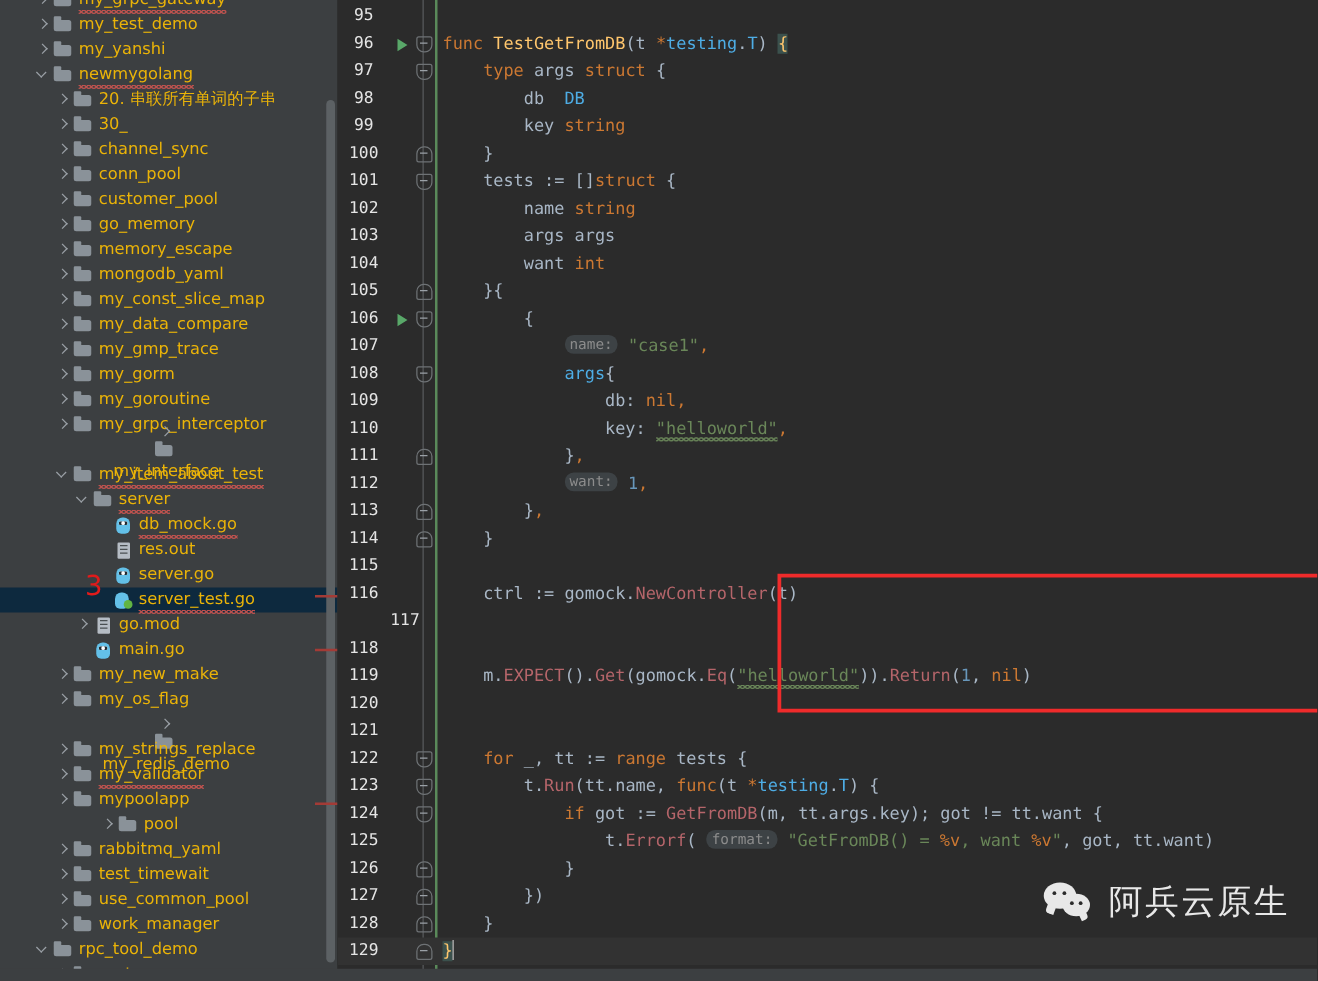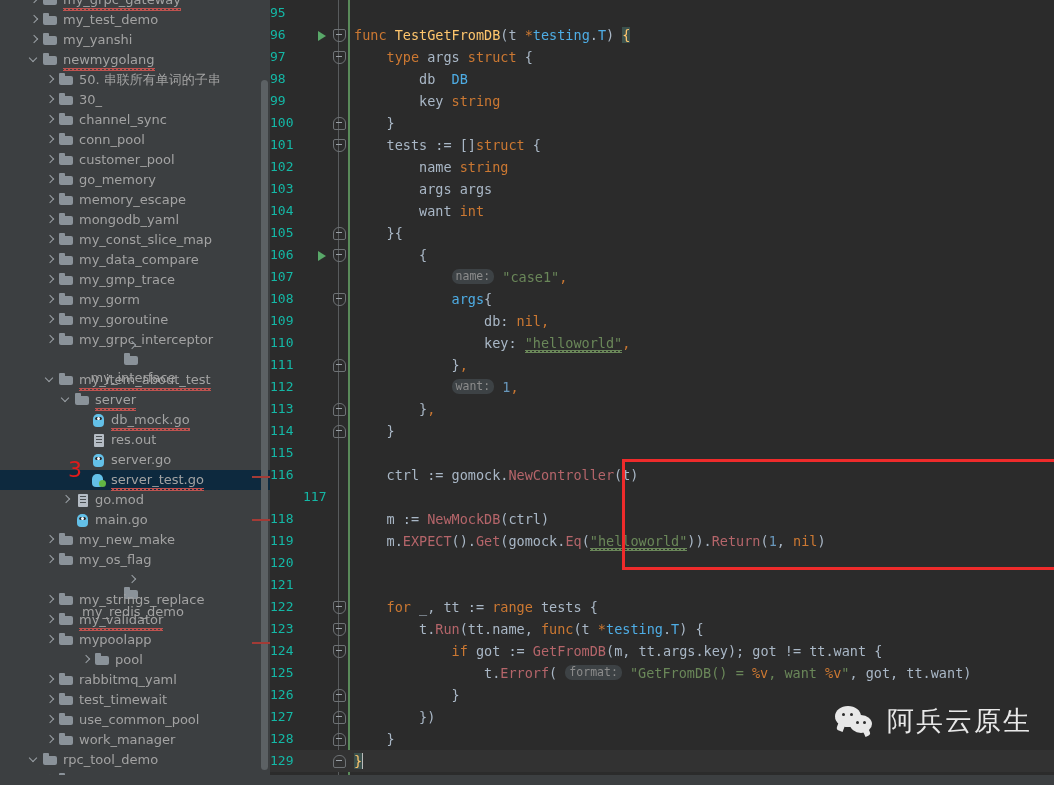--- a/index.html
+++ b/index.html
@@ -17,21 +17,21 @@
     background: #3c3f41;
     position: relative;
     overflow: hidden;
     flex: 0 0 270px;
   }
   .tree-row {
     display: flex; align-items: center;
     height: 20px; line-height: 20px;
     font-family: "DejaVu Sans", sans-serif;
     font-size: 13px;
-    color: #a3a3a3;
+    color: #eab308;
     white-space: nowrap;
     position: relative;
     padding-right: 4px;
   }
   .tree-row.selected { background: #0d293e; }
   .tree-row .indent { flex: 0 0 auto; }
   .arrow {
     flex: 0 0 14px; width: 14px; height: 20px;
     position: relative;
   }
@@ -162,22 +162,22 @@
     line-height: 22px;
     white-space: pre;
     font-family: "DejaVu Sans Mono", monospace;
     font-size: 13.5px;
   }
   .code-row.current { background: #323232; }
   .lineno {
     position: absolute;
     left: 0; top: 0;
     width: 42px;
-    text-align: left;
-    color: #14b8a6;
+    text-align: center;
+    color: #e5e5e5;
     font-size: 13px;
   }
   .runmark {
     position: absolute;
     left: 48px; top: 7px;
     width: 0; height: 0;
     border-left: 8px solid #59a869;
     border-top: 5px solid transparent;
     border-bottom: 5px solid transparent;
   }
@@ -367,21 +367,21 @@
         <div class="tree-row" style="position: absolute; left: 0px; right: 0px; top: 50px;">
           <span class="indent" style="width: 28px;"></span>
           <span class="arrow has open"></span>
           <span class="ficon folder"></span>
           <span class="tlabel squiggle">newmygolang</span>
         </div>
         <div class="tree-row" style="position: absolute; left: 0px; right: 0px; top: 70px;">
           <span class="indent" style="width: 44px;"></span>
           <span class="arrow has"></span>
           <span class="ficon folder"></span>
-          <span class="tlabel">50. 串联所有单词的子串</span>
+          <span class="tlabel">20. 串联所有单词的子串</span>
         </div>
         <div class="tree-row" style="position: absolute; left: 0px; right: 0px; top: 90px;">
           <span class="indent" style="width: 44px;"></span>
           <span class="arrow has"></span>
           <span class="ficon folder"></span>
           <span class="tlabel">30_</span>
         </div>
         <div class="tree-row" style="position: absolute; left: 0px; right: 0px; top: 110px;">
           <span class="indent" style="width: 44px;"></span>
           <span class="arrow has"></span>
@@ -614,21 +614,21 @@
         <div class="code-row" style="position: absolute; left: 0px; right: 0px; top: 288px;"><span class="lineno">108</span><span class="foldmark minus top"></span><span class="codetext">&nbsp;&nbsp;&nbsp;&nbsp;&nbsp;&nbsp;&nbsp;&nbsp;&nbsp;&nbsp;&nbsp;&nbsp;<span class="bi">args</span>{</span></div>
         <div class="code-row" style="position: absolute; left: 0px; right: 0px; top: 310px;"><span class="lineno">109</span><span class="codetext">&nbsp;&nbsp;&nbsp;&nbsp;&nbsp;&nbsp;&nbsp;&nbsp;&nbsp;&nbsp;&nbsp;&nbsp;&nbsp;&nbsp;&nbsp;&nbsp;db: <span class="kw">nil</span><span class="kw">,</span></span></div>
         <div class="code-row" style="position: absolute; left: 0px; right: 0px; top: 332px;"><span class="lineno">110</span><span class="codetext">&nbsp;&nbsp;&nbsp;&nbsp;&nbsp;&nbsp;&nbsp;&nbsp;&nbsp;&nbsp;&nbsp;&nbsp;&nbsp;&nbsp;&nbsp;&nbsp;key: <span class="sq"><span class="str">"helloworld"</span></span><span class="kw">,</span></span></div>
         <div class="code-row" style="position: absolute; left: 0px; right: 0px; top: 354px;"><span class="lineno">111</span><span class="foldmark minus bot"></span><span class="codetext">&nbsp;&nbsp;&nbsp;&nbsp;&nbsp;&nbsp;&nbsp;&nbsp;&nbsp;&nbsp;&nbsp;&nbsp;}<span class="kw">,</span></span></div>
         <div class="code-row" style="position: absolute; left: 0px; right: 0px; top: 376px;"><span class="lineno">112</span><span class="codetext">&nbsp;&nbsp;&nbsp;&nbsp;&nbsp;&nbsp;&nbsp;&nbsp;&nbsp;&nbsp;&nbsp;&nbsp;<span class="hint">want:</span> <span class="num">1</span><span class="kw">,</span></span></div>
         <div class="code-row" style="position: absolute; left: 0px; right: 0px; top: 398px;"><span class="lineno">113</span><span class="foldmark minus bot"></span><span class="codetext">&nbsp;&nbsp;&nbsp;&nbsp;&nbsp;&nbsp;&nbsp;&nbsp;}<span class="kw">,</span></span></div>
         <div class="code-row" style="position: absolute; left: 0px; right: 0px; top: 420px;"><span class="lineno">114</span><span class="foldmark minus bot"></span><span class="codetext">&nbsp;&nbsp;&nbsp;&nbsp;}</span></div>
         <div class="code-row" style="position: absolute; left: 0px; right: 0px; top: 442px;"><span class="lineno">115</span><span class="codetext"></span></div>
         <div class="code-row" style="position: absolute; left: 0px; right: 0px; top: 464px;"><span class="lineno">116</span><span class="codetext">&nbsp;&nbsp;&nbsp;&nbsp;ctrl := gomock.<span class="meth">NewController</span>(t)</span></div>
         <div class="code-row" style="position: absolute; left: 0px; right: 0px; top: 486px; margin-left: 33px;"><span class="lineno">117</span><span class="codetext"></span></div>
-        <div class="code-row" style="position: absolute; left: 0px; right: 0px; top: 508px;"><span class="lineno">118</span><span class="codetext">&nbsp;&nbsp;&nbsp;&nbsp;m := <span class="meth">NewMockDB</span>(ctrl)</span></div>
+        <div class="code-row" style="position: absolute; left: 0px; right: 0px; top: 508px;"><span class="lineno">118</span></div>
         <div class="code-row" style="position: absolute; left: 0px; right: 0px; top: 530px;"><span class="lineno">119</span><span class="codetext">&nbsp;&nbsp;&nbsp;&nbsp;m.<span class="meth">EXPECT</span>().<span class="meth">Get</span>(gomock.<span class="meth">Eq</span>(<span class="sq"><span class="str">"helloworld"</span></span>)).<span class="meth">Return</span>(<span class="num">1</span>, <span class="kw">nil</span>)</span></div>
         <div class="code-row" style="position: absolute; left: 0px; right: 0px; top: 552px;"><span class="lineno">120</span><span class="codetext"></span></div>
         <div class="code-row" style="position: absolute; left: 0px; right: 0px; top: 574px;"><span class="lineno">121</span><span class="codetext"></span></div>
         <div class="code-row" style="position: absolute; left: 0px; right: 0px; top: 596px;"><span class="lineno">122</span><span class="foldmark minus top"></span><span class="codetext">&nbsp;&nbsp;&nbsp;&nbsp;<span class="kw">for</span> _, tt := <span class="kw">range</span> tests {</span></div>
         <div class="code-row" style="position: absolute; left: 0px; right: 0px; top: 618px;"><span class="lineno">123</span><span class="foldmark minus top"></span><span class="codetext">&nbsp;&nbsp;&nbsp;&nbsp;&nbsp;&nbsp;&nbsp;&nbsp;t.<span class="meth">Run</span>(tt.name, <span class="kw">func</span>(t <span class="kw">*</span><span class="bi">testing</span>.<span class="bi">T</span>) {</span></div>
         <div class="code-row" style="position: absolute; left: 0px; right: 0px; top: 640px;"><span class="lineno">124</span><span class="foldmark minus top"></span><span class="codetext">&nbsp;&nbsp;&nbsp;&nbsp;&nbsp;&nbsp;&nbsp;&nbsp;&nbsp;&nbsp;&nbsp;&nbsp;<span class="kw">if</span> got := <span class="meth">GetFromDB</span>(m, tt.args.key); got != tt.want {</span></div>
         <div class="code-row" style="position: absolute; left: 0px; right: 0px; top: 662px;"><span class="lineno">125</span><span class="codetext">&nbsp;&nbsp;&nbsp;&nbsp;&nbsp;&nbsp;&nbsp;&nbsp;&nbsp;&nbsp;&nbsp;&nbsp;&nbsp;&nbsp;&nbsp;&nbsp;t.<span class="meth">Errorf</span>( <span class="hint">format:</span> <span class="str">"GetFromDB() = </span><span class="kw">%v</span><span class="str">, want </span><span class="kw">%v</span><span class="str">"</span>, got, tt.want)</span></div>
         <div class="code-row" style="position: absolute; left: 0px; right: 0px; top: 684px;"><span class="lineno">126</span><span class="foldmark minus bot"></span><span class="codetext">&nbsp;&nbsp;&nbsp;&nbsp;&nbsp;&nbsp;&nbsp;&nbsp;&nbsp;&nbsp;&nbsp;&nbsp;}</span></div>
         <div class="code-row" style="position: absolute; left: 0px; right: 0px; top: 706px;"><span class="lineno">127</span><span class="foldmark minus bot"></span><span class="codetext">&nbsp;&nbsp;&nbsp;&nbsp;&nbsp;&nbsp;&nbsp;&nbsp;})</span></div>
         <div class="code-row" style="position: absolute; left: 0px; right: 0px; top: 728px;"><span class="lineno">128</span><span class="foldmark minus bot"></span><span class="codetext">&nbsp;&nbsp;&nbsp;&nbsp;}</span></div>

